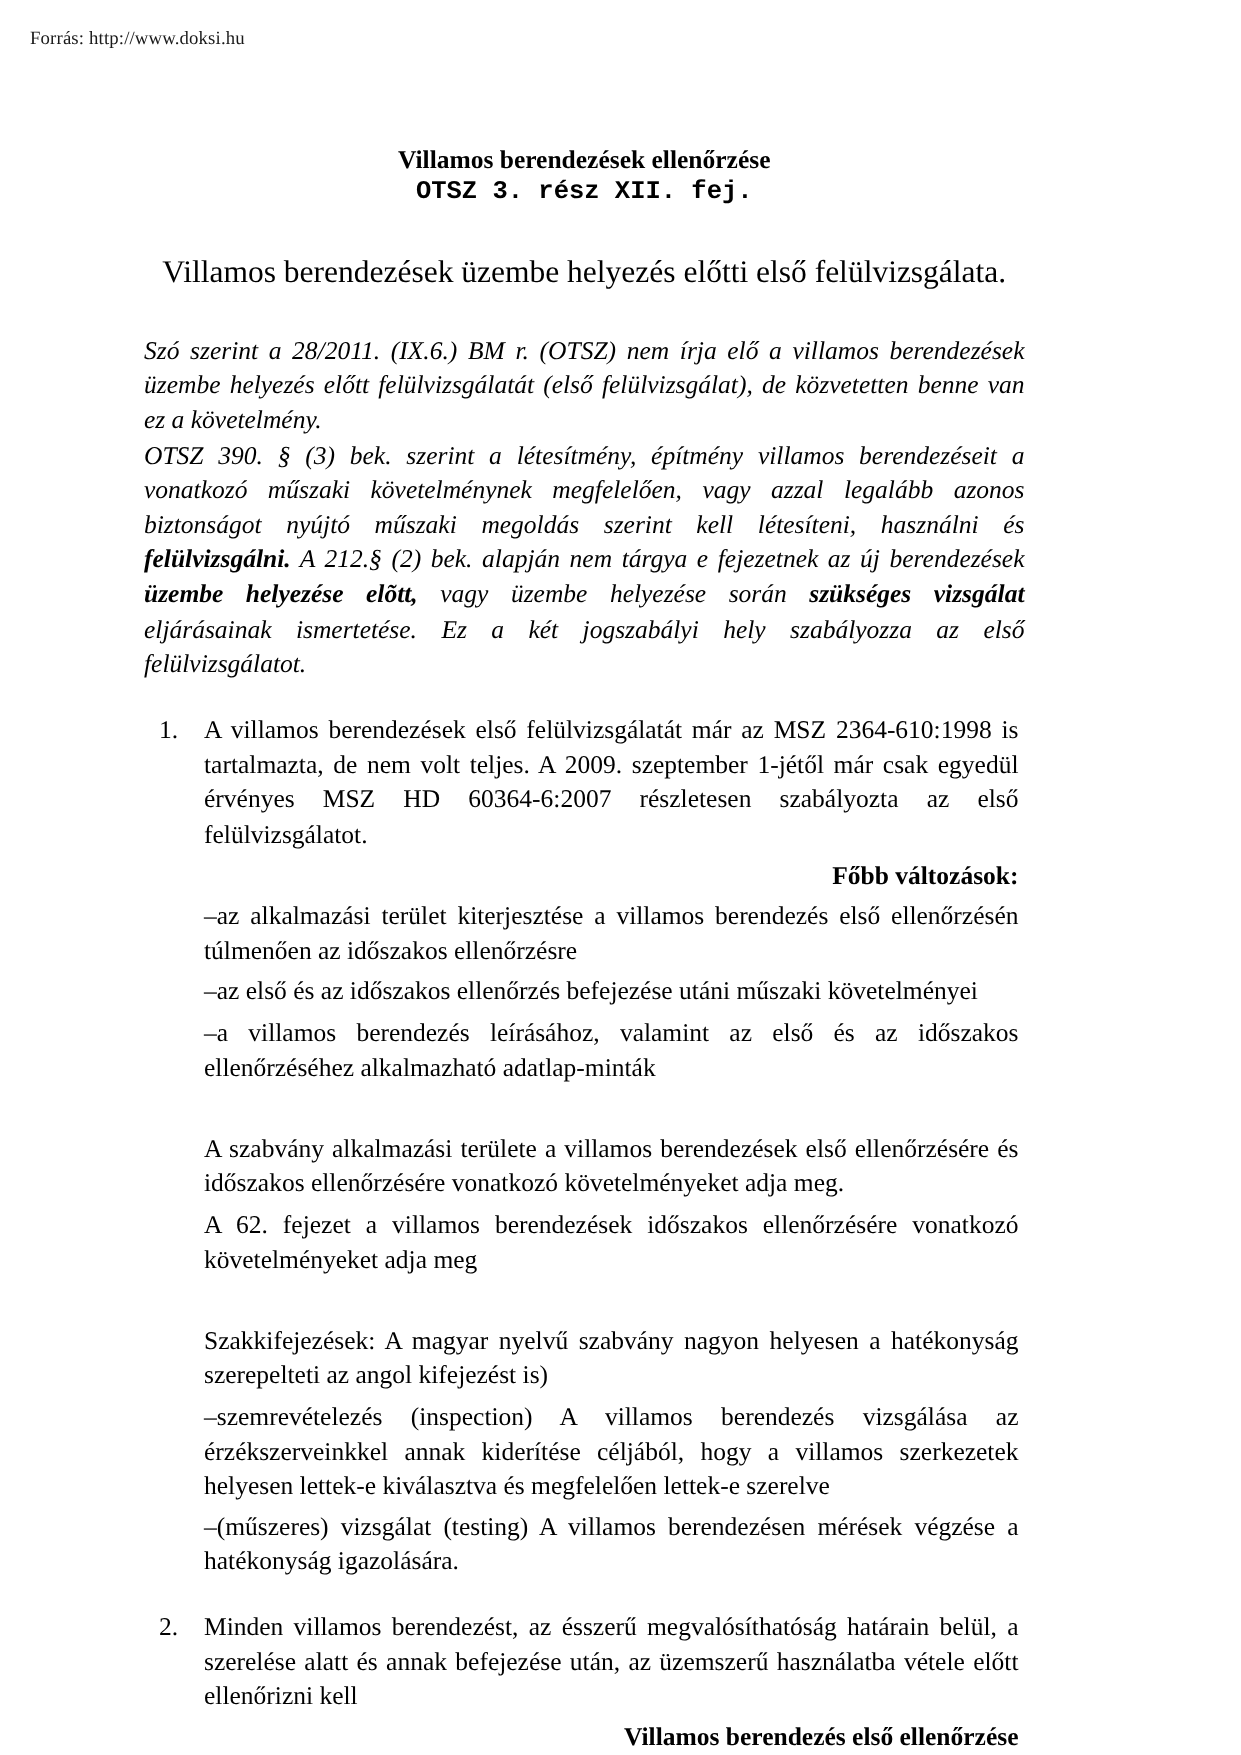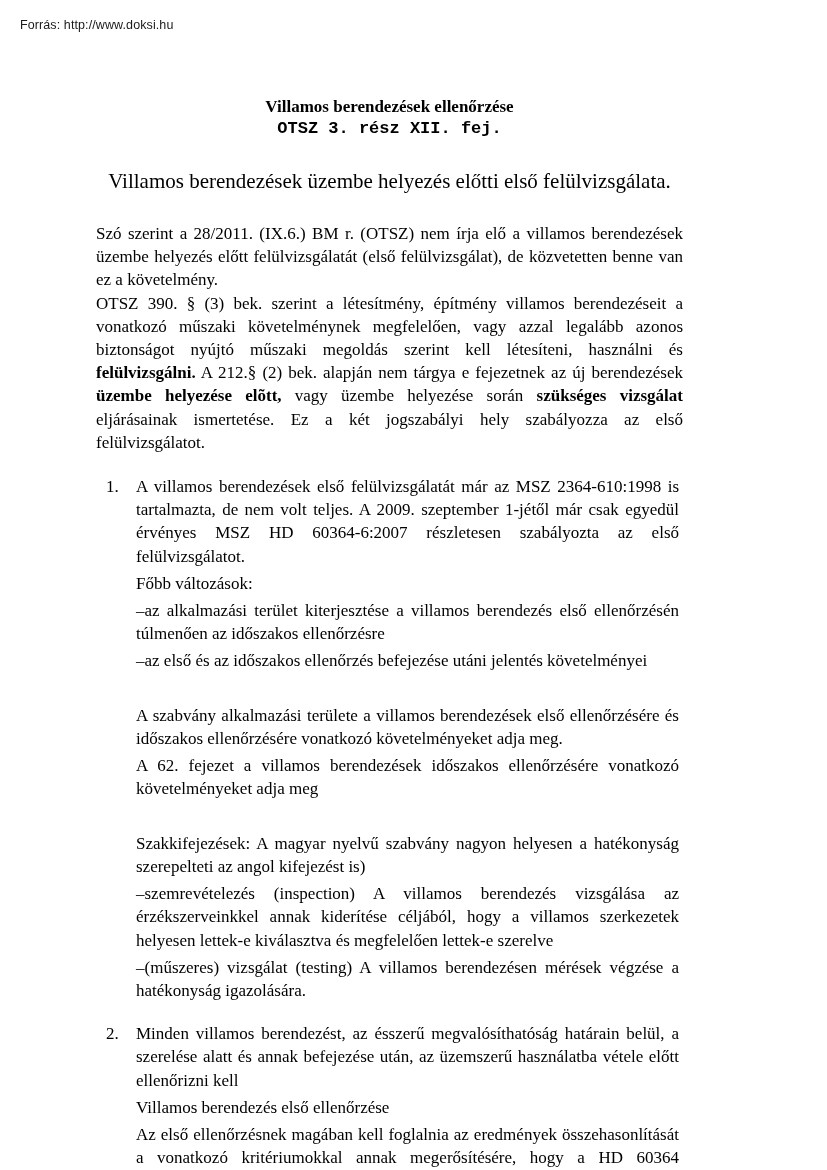--- a/index.html
+++ b/index.html
@@ -14,21 +14,21 @@
     font-family: "Liberation Serif", "DejaVu Serif", serif;
     color: #000000;
     position: relative;
   }
 
   
   .source-header {
     position: absolute;
     top: 18px;
     left: 20px;
-    font-family: Liberation Sans, sans-serif;
+    font-family: Liberation Serif, serif;
     font-size: 12.5px;
     color: #1a1a1a;
     letter-spacing: 0.1px;
     white-space: nowrap;
   }
 
   
   .page {
     position: absolute;
     top: 0;
@@ -55,20 +55,21 @@
     margin: 30px 0 0 0;
   }
 
   .para {
     font-size: 17px;
     line-height: 23.2px;
     text-align: justify;
     text-justify: inter-word;
     margin: 0;
     hyphens: none;
+    font-style: italic;
   }
   .para.first-body { margin-top: 30px; }
 
   
   .num-list {
     margin: 21px 0 0 0;
     padding: 0;
     list-style: none;
   }
   .num-item {
@@ -85,21 +86,21 @@
     top: 0;
     font-size: 17px;
   }
   .sub-para {
     font-size: 17px;
     line-height: 23.2px;
     text-align: justify;
     text-justify: inter-word;
     margin: 4px;
   }
-  .sub-para.flush { text-align: left; }
+  .sub-para.flush { text-align: right; font-weight: bold; }
   .gap { height: 23.2px; }
 
   b, strong { font-weight: bold; }
 </style>
 </head>
 <body>
 
 <div class="source-header">Forrás: http://www.doksi.hu</div>
 
 <div class="page">
@@ -114,21 +115,22 @@
   <p class="para first-body">Szó szerint a 28/2011. (IX.6.) BM r. (OTSZ) nem írja elő a villamos berendezések üzembe helyezés előtt felülvizsgálatát (első felülvizsgálat), de közvetetten benne van ez a követelmény.</p>
 
   <p class="para"><span>OTSZ 390. § (3) bek. szerint a létesítmény, építmény villamos berendezéseit a vonatkozó műszaki követelménynek megfelelően, vagy azzal legalább azonos biztonságot nyújtó műszaki megoldás szerint kell létesíteni, használni és </span><b>felülvizsgálni.</b><span> A 212.§ (2) bek. alapján nem tárgya e fejezetnek az új berendezések </span><b>üzembe helyezése elõtt,</b><span> vagy üzembe helyezése során </span><b>szükséges vizsgálat</b><span> eljárásainak ismertetése. Ez a két jogszabályi hely szabályozza az első felülvizsgálatot.</span></p>
 
   <ul class="num-list" id="numbered-list">
       <li class="num-item">
         <span class="num-marker">1.</span>
         <p class="sub-para">A villamos berendezések első felülvizsgálatát már az MSZ 2364-610:1998 is tartalmazta, de nem volt teljes.  A 2009. szeptember 1-jétől már csak egyedül érvényes MSZ HD 60364-6:2007 részletesen szabályozta az első felülvizsgálatot.</p>
         <p class="sub-para flush">Főbb változások:</p>
         <p class="sub-para">–az alkalmazási terület kiterjesztése a villamos berendezés első ellenőrzésén túlmenően az időszakos ellenőrzésre</p>
-        <p class="sub-para">–az első és az időszakos ellenőrzés befejezése utáni jelentés követelményei</p>
+        <p class="sub-para">–az első és az időszakos ellenőrzés befejezése utáni műszaki követelményei</p>
+        <p class="sub-para">–a villamos berendezés leírásához, valamint az első és az időszakos ellenőrzéséhez alkalmazható adatlap-minták</p>
         <div class="gap"></div>
         <p class="sub-para">A szabvány alkalmazási területe a villamos berendezések első ellenőrzésére és időszakos ellenőrzésére vonatkozó követelményeket adja meg.</p>
         <p class="sub-para">A 62. fejezet a villamos berendezések időszakos ellenőrzésére vonatkozó követelményeket adja meg</p>
         <div class="gap"></div>
         <p class="sub-para">Szakkifejezések: A magyar nyelvű szabvány nagyon helyesen a hatékonyság szerepelteti az angol kifejezést is)</p>
         <p class="sub-para">–szemrevételezés (inspection) A villamos berendezés vizsgálása az érzékszerveinkkel annak kiderítése céljából, hogy a villamos szerkezetek helyesen lettek-e kiválasztva és megfelelően lettek-e szerelve</p>
         <p class="sub-para">–(műszeres) vizsgálat (testing) A villamos berendezésen mérések végzése a hatékonyság igazolására.</p>
       </li>
       <li class="num-item">
         <span class="num-marker">2.</span>

